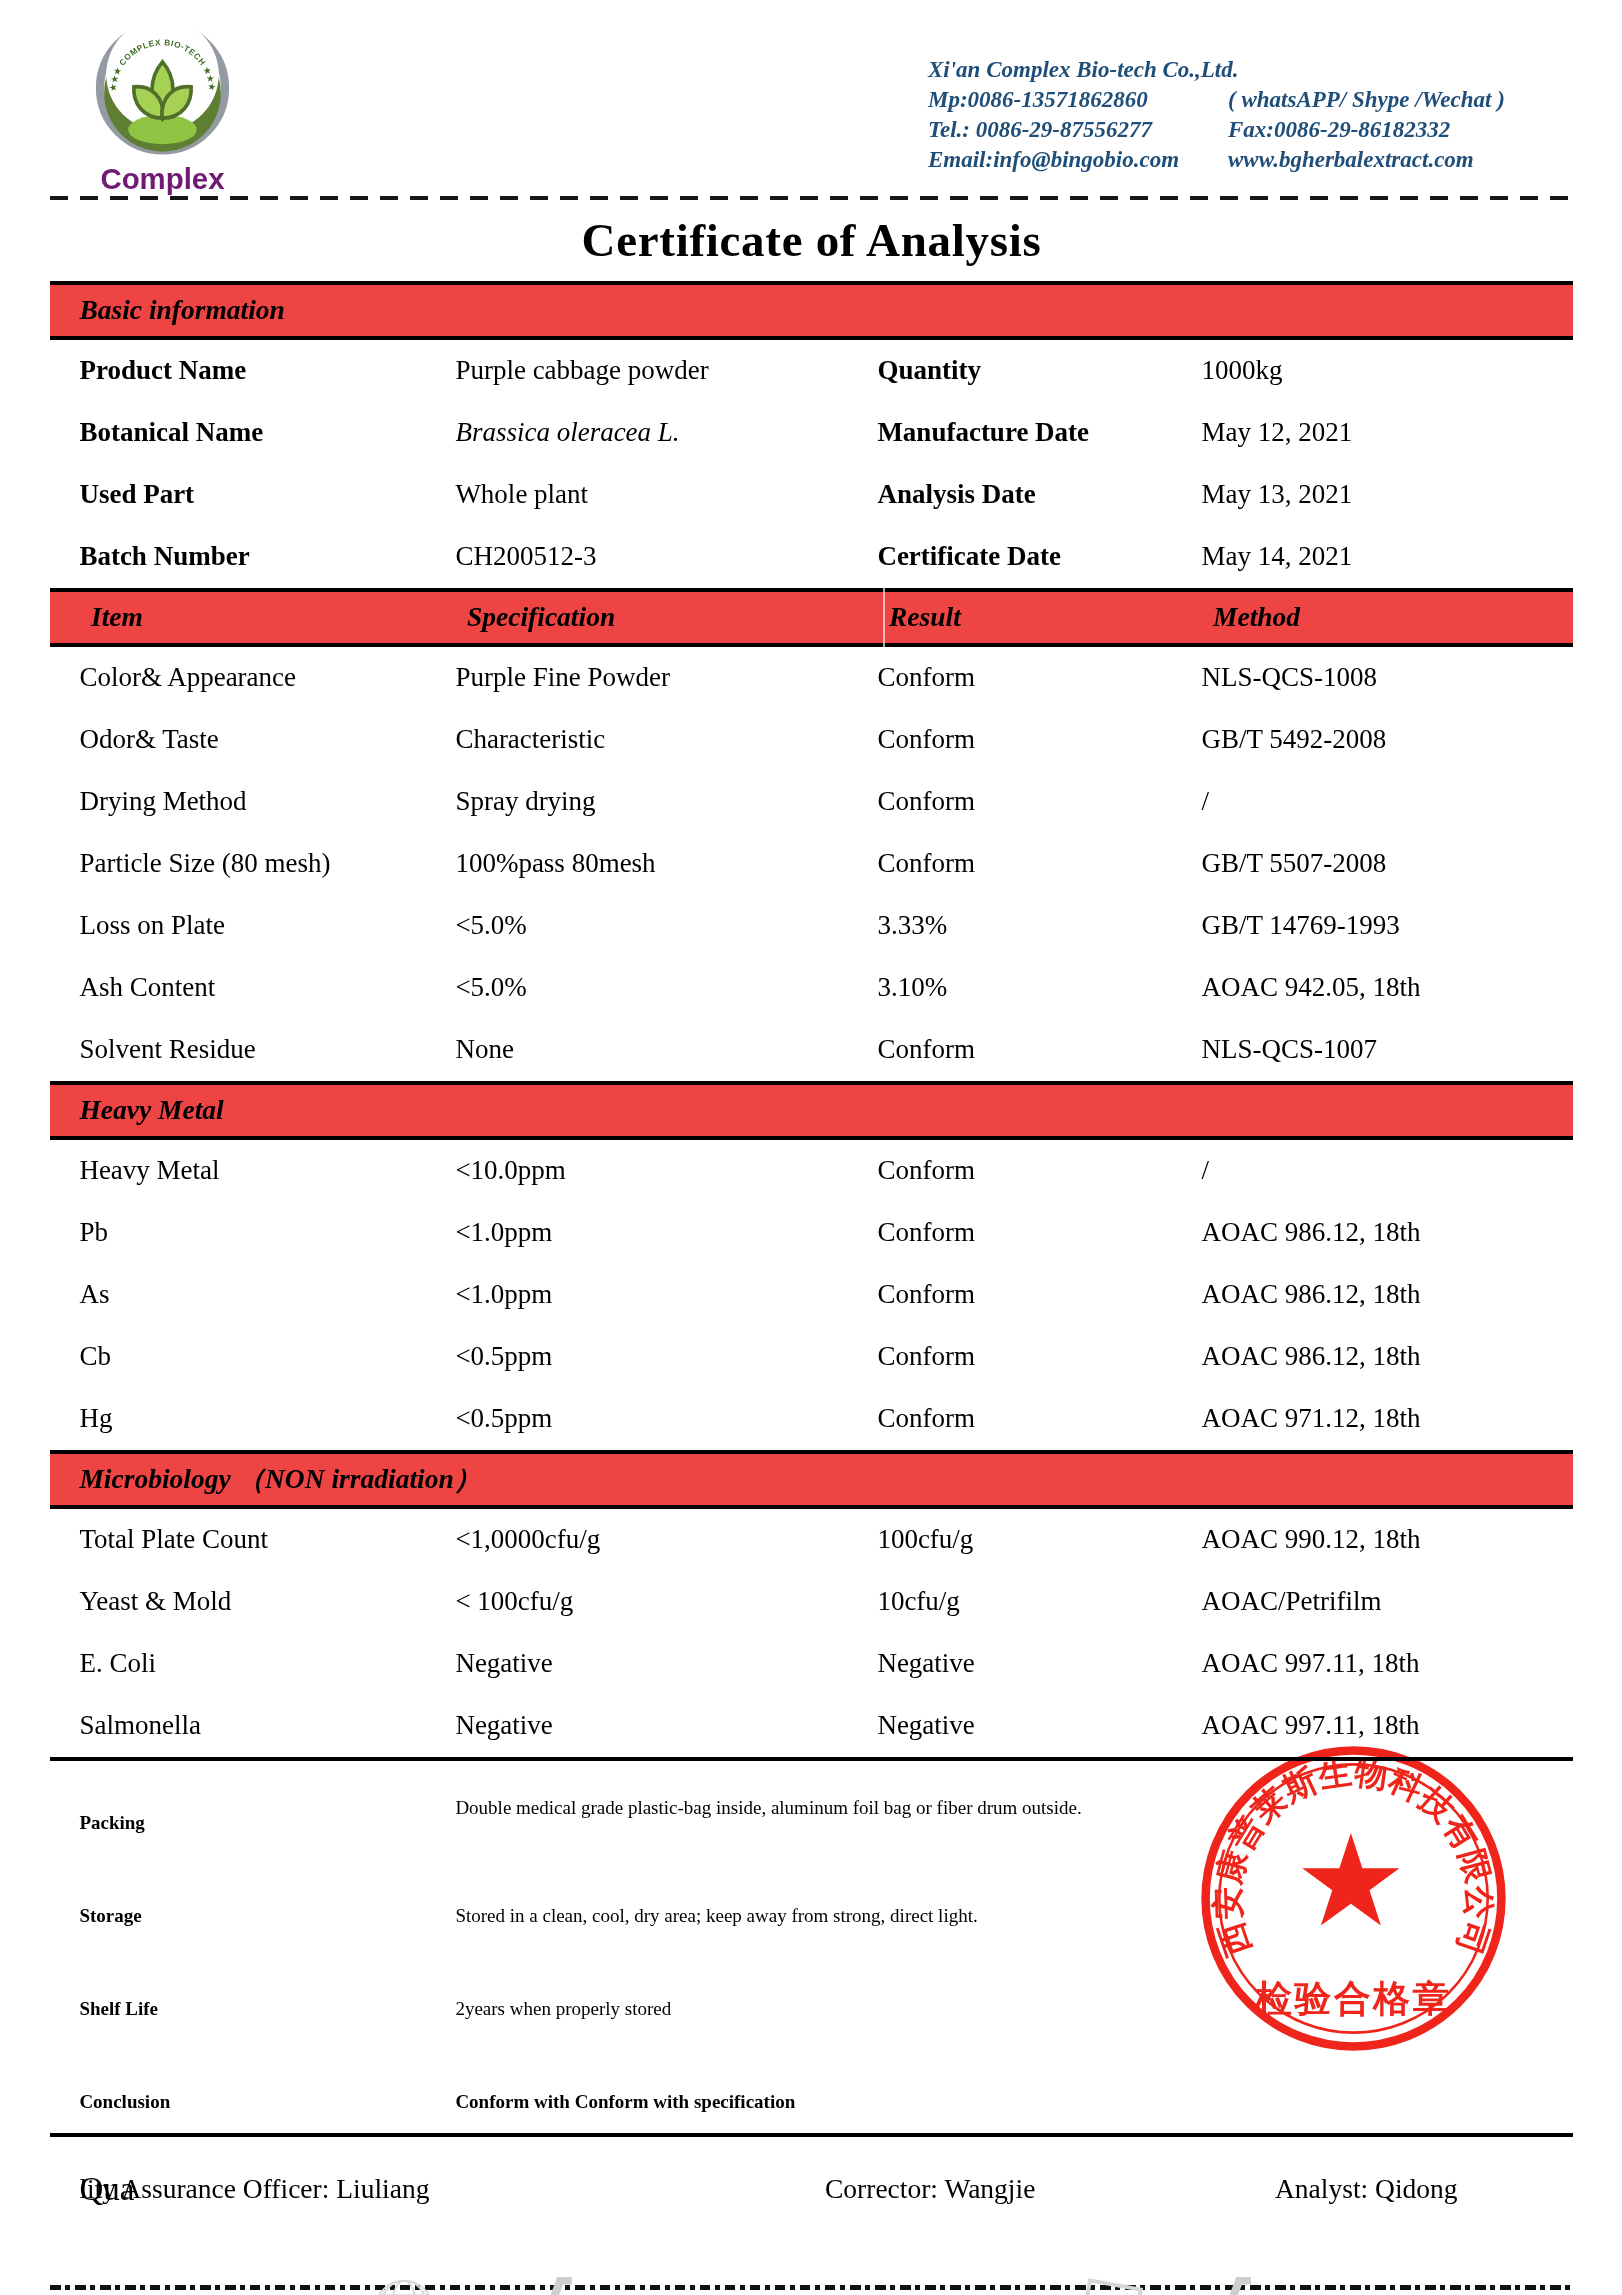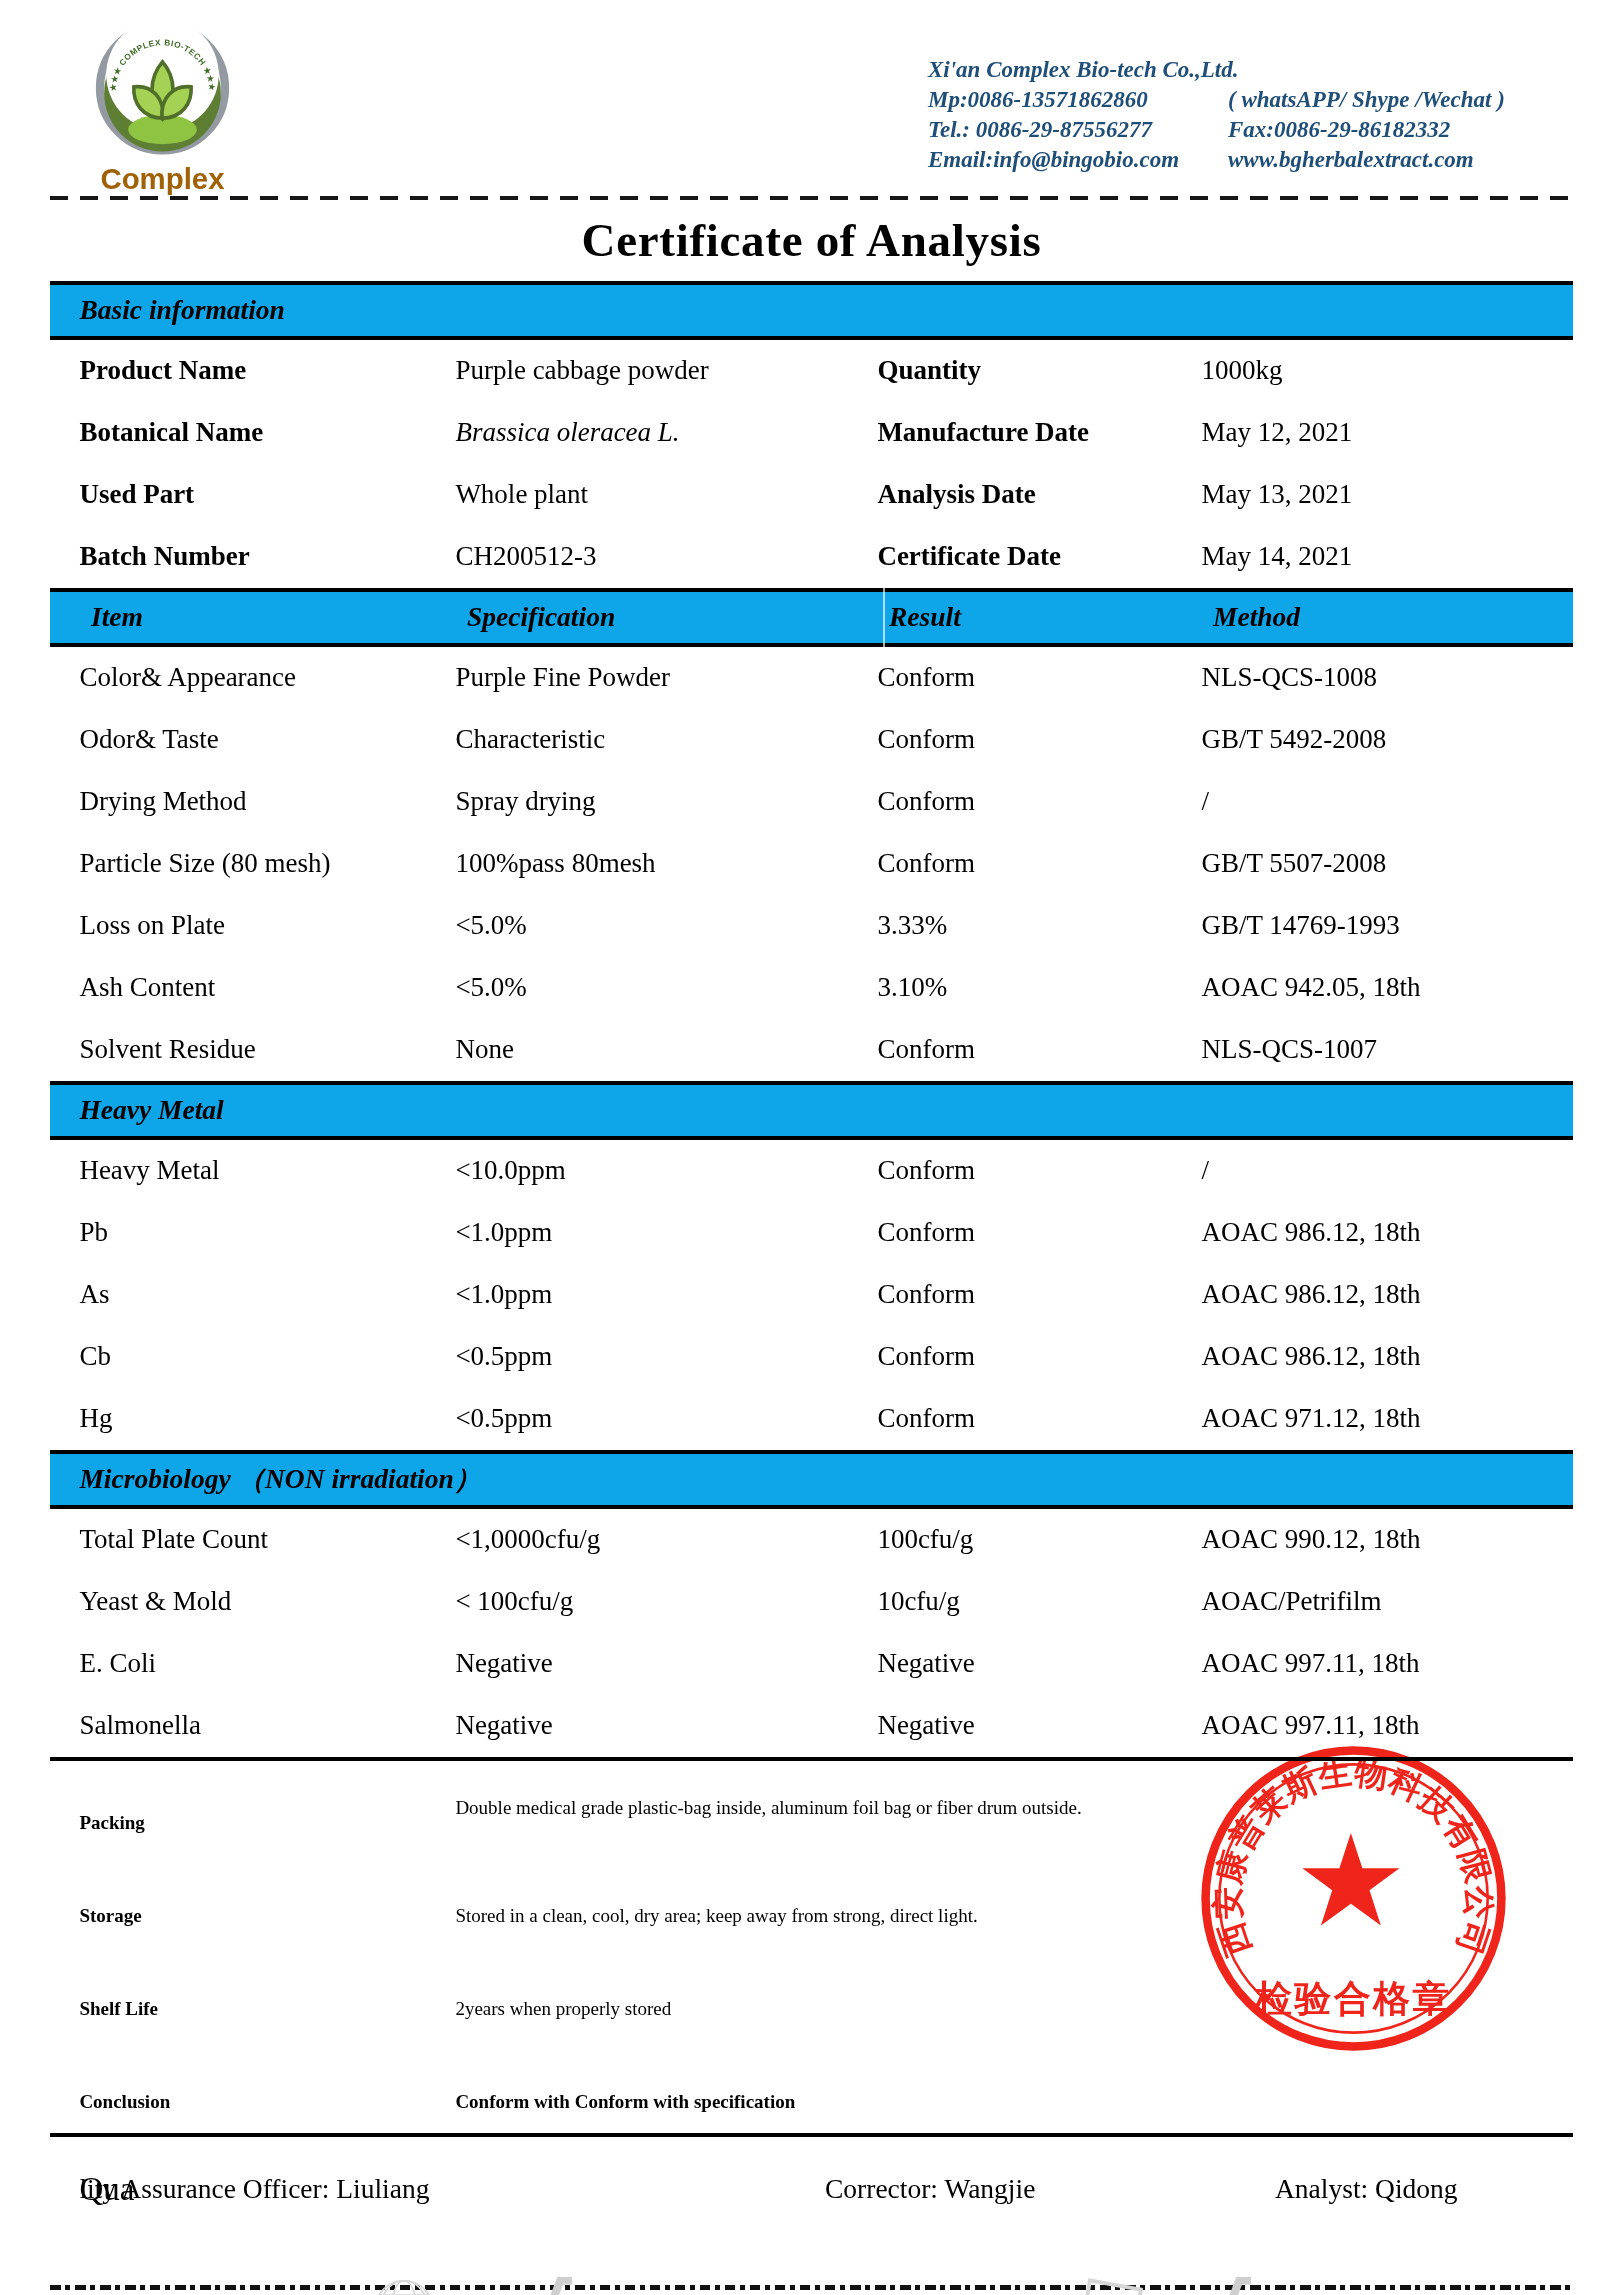--- a/index.html
+++ b/index.html
@@ -4,34 +4,34 @@
 <style>
   html,body{margin:0;padding:0;background:#888;}
   .page{position:relative;width:1623px;height:2295px;background:#ffffff;overflow:hidden;
         font-family:"Liberation Serif","DejaVu Serif",serif;color:#000;}
 
   
   .header{position:relative;height:196px;}
   .logo{position:absolute;left:84px;top:14.4px;width:157px;text-align:center;}
   .logo svg{display:block;margin:0 auto;}
   .wordmark{margin-top:-3.9px;font-family:"Liberation Sans","DejaVu Sans",sans-serif;
-            font-weight:bold;font-size:29.4px;color:#a16207;letter-spacing:0px;}
+            font-weight:bold;font-size:29.4px;color:#701a75;letter-spacing:0px;}
   .contact{position:absolute;left:928px;top:55px;color:#1f4e79;font-weight:bold;font-style:italic;
            font-size:23px;line-height:30px;white-space:nowrap;}
   .contact .crow{display:flex;}
   .contact .cl{width:300px;}
   .dash-sep{height:3.9px;margin:0 50px;
             background:repeating-linear-gradient(90deg,#161616 0 17.7px,transparent 17.7px 30px);}
 
   
   .title{height:81px;display:flex;align-items:center;justify-content:center;
          font-size:47px;font-weight:bold;letter-spacing:0.7px;}
 
   
-  .bar{box-sizing:border-box;height:59px;margin:0 50px;background:#0ea5e9;
+  .bar{box-sizing:border-box;height:59px;margin:0 50px;background:#ef4444;
        border-top:4.6px solid #000;border-bottom:4.6px solid #000;
        display:flex;align-items:center;padding-left:29.4px;
        font-size:27.5px;font-weight:bold;font-style:italic;}
   .bar.cols{display:grid;grid-template-columns:376px 422px 324px 1fr;align-items:center;padding-left:41px;}
   .bar.cols .hc{position:relative;}
   .bar.cols .hc.div::before{content:"";position:absolute;left:-6.5px;top:-27px;bottom:-27px;width:2px;
        background:rgba(255,255,255,.65);}
 
   
   .tbl{margin:0 50px;}

